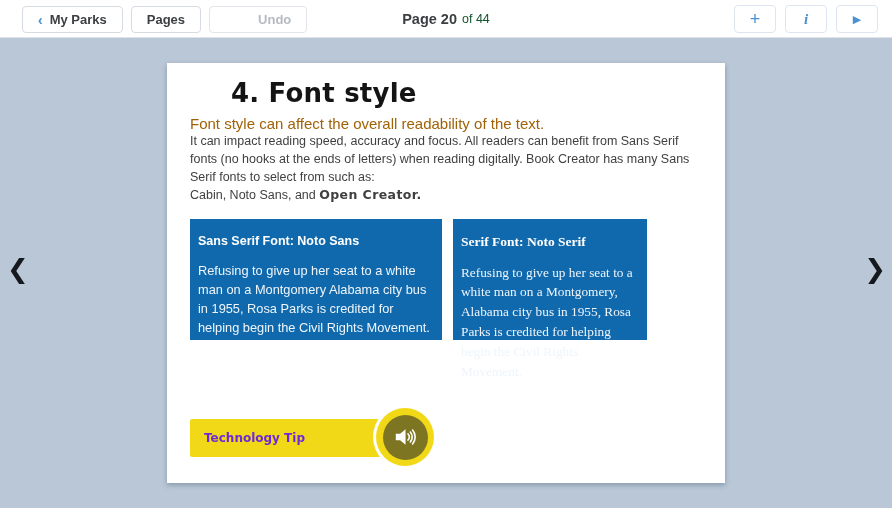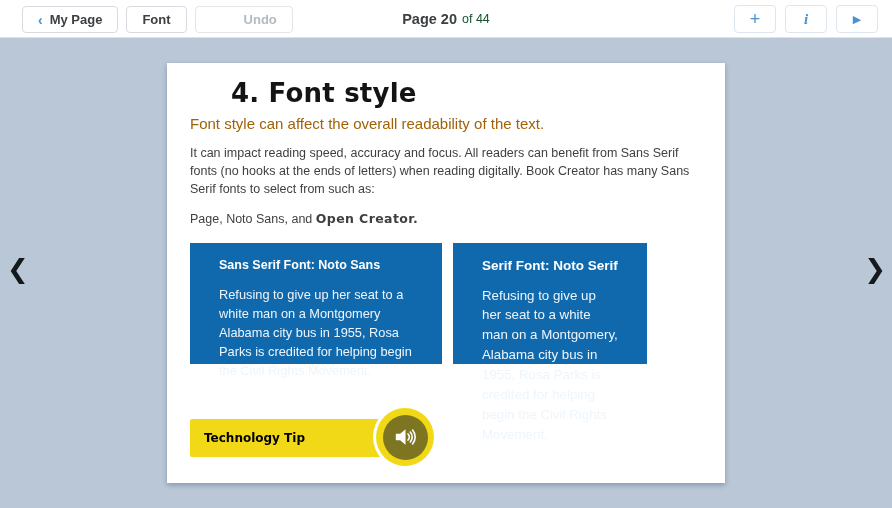--- a/index.html
+++ b/index.html
@@ -37,48 +37,48 @@
       radial-gradient(circle 3px at 490px 7px, rgba(255,255,255,.45) 0 2.5px, transparent 3px),
       radial-gradient(circle 2px at 180px 14px, rgba(255,255,255,.35) 0 2px, transparent 2.5px),
       linear-gradient(90deg,#2f7dc8 0%,#5b3fa8 8%,#8c27a8 16%,#bf1fa0 24%,#d9218c 32%,#e02467 40%,#e12c3c 48%,#e8542a 56%,#f07c1c 64%,#f8a81c 72%,#f6cf1a 80%,#e8e224 86%,#aad42e 92%,#55bd3f 100%);
   }
   .strip-label { position:absolute; left:9px; top:5px; color:#ffffff; font-size:8.5px; font-weight:bold; letter-spacing:.4px; text-shadow:0 1px 1px rgba(0,0,0,.25); }
   .strip-home { position:absolute; right:0; top:0; width:33px; height:20px; background:#3dba4e; display:flex; align-items:center; justify-content:center; cursor:pointer; }
 
   .page-body { padding:15px 23px 0 23px; }
   .page-title { font-size:26px; font-weight:bold; color:#141414; letter-spacing:.2px; font-family:"DejaVu Sans",sans-serif;margin-left:41px; }
   .page-subtitle { margin-top:7px; font-size:15px; color:#a16207; }
-  .para { margin-top:12px; font-size:12.5px; line-height:1.45; color:#3f3f3f; max-width:518px; }
+  .para { font-size:12.5px; line-height:1.45; color:#3f3f3f; max-width:518px; }
   .dyslexic { font-weight:bold; letter-spacing:.4px; font-family:"DejaVu Sans",sans-serif; }
 
   .cards-row { display:flex; gap:11px; margin-top:14px; }
-  .font-card { background:#1069ad; color:#ffffff; height:121px; padding:15px 29px; }
+  .font-card { background:#1069ad; color:#ffffff; height:121px; padding:15px 8px; }
   .font-card.sans { width:252px; }
-  .font-card.serif { width:194px; font-family:Liberation Sans, sans-serif; }
+  .font-card.serif { width:194px; font-family:Liberation Serif, serif; }
   .fc-head { font-size:12.5px; font-weight:bold; }
   .font-card.serif .fc-head { font-size:13.5px; }
   .fc-body { margin-top:13px; font-size:12.8px; line-height:1.5; color:#eef5fb; }
   .font-card.serif .fc-body { font-size:13.3px; }
 
   .tip-banner { position:absolute; left:23px; top:356px; width:235px; height:38px; background:#f2d917; border-radius:2px; display:flex; align-items:center; cursor:pointer; }
-  .tip-label { margin-left:14px; font-size:12px; font-weight:bold; color:#000000; font-family:"DejaVu Sans",sans-serif; }
+  .tip-label { margin-left:14px; font-size:12px; font-weight:bold; color:#6d28d9; font-family:"DejaVu Sans",sans-serif; }
   .audio-btn { position:absolute; left:209px; top:345px; width:58px; height:58px; border-radius:50%; background:#f2d917; box-shadow:0 0 0 3px #ffffff; display:flex; align-items:center; justify-content:center; cursor:pointer; }
   .audio-inner { width:45px; height:45px; border-radius:50%; background:#7d7522; display:flex; align-items:center; justify-content:center; }
 </style>
 </head>
 <body>
 
 <div class="toolbar">
   <div class="tb-left">
     <button class="tb-btn">
       <span class="chev">‹</span>
-      <span>My Page</span>
+      <span>My Parks</span>
     </button>
     <button class="tb-btn">
-      <span>Font</span>
+      <span>Pages</span>
     </button>
     <button class="tb-btn disabled">
       <span>Undo</span>
     </button>
   </div>
   <div class="tb-title">
     <span class="pg">Page 20</span>
     <span class="of">of 44</span>
   </div>
   <div class="tb-right">
@@ -97,21 +97,21 @@
 <div class="nav-arrow nav-prev">❮</div>
 <div class="nav-arrow nav-next">❯</div>
 
 <div class="page-card">
 
 
   <div class="page-body">
     <div class="page-title">4. Font style</div>
     <div class="page-subtitle">Font style can affect the overall readability of the text.</div>
     <div class="para">It can impact reading speed, accuracy and focus. All readers can benefit from Sans Serif fonts (no hooks at the ends of letters) when reading digitally. Book Creator has many Sans Serif fonts to select from such as:</div>
-    <div class="para"><span>Page, Noto Sans, and </span><span class="dyslexic">Open Creator.</span></div>
+    <div class="para"><span>Cabin, Noto Sans, and </span><span class="dyslexic">Open Creator.</span></div>
 
     <div class="cards-row">
       <div class="font-card sans">
         <div class="fc-head">Sans Serif Font: Noto Sans</div>
         <div class="fc-body">Refusing to give up her seat to a white man on a Montgomery Alabama city bus in 1955, Rosa Parks is credited for helping begin the Civil Rights Movement.</div>
       </div>
       <div class="font-card serif">
         <div class="fc-head">Serif Font: Noto Serif</div>
         <div class="fc-body">Refusing to give up her seat to a white man on a Montgomery, Alabama city bus in 1955, Rosa Parks is credited for helping begin the Civil Rights Movement.</div>
       </div>

